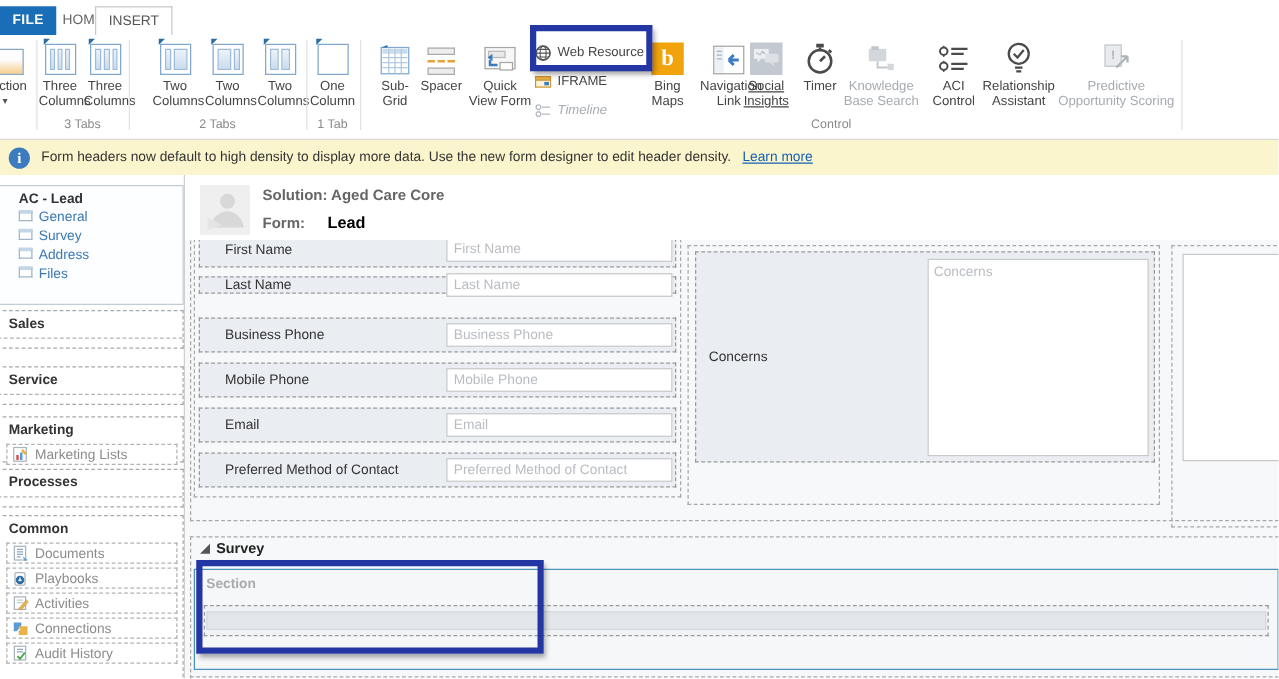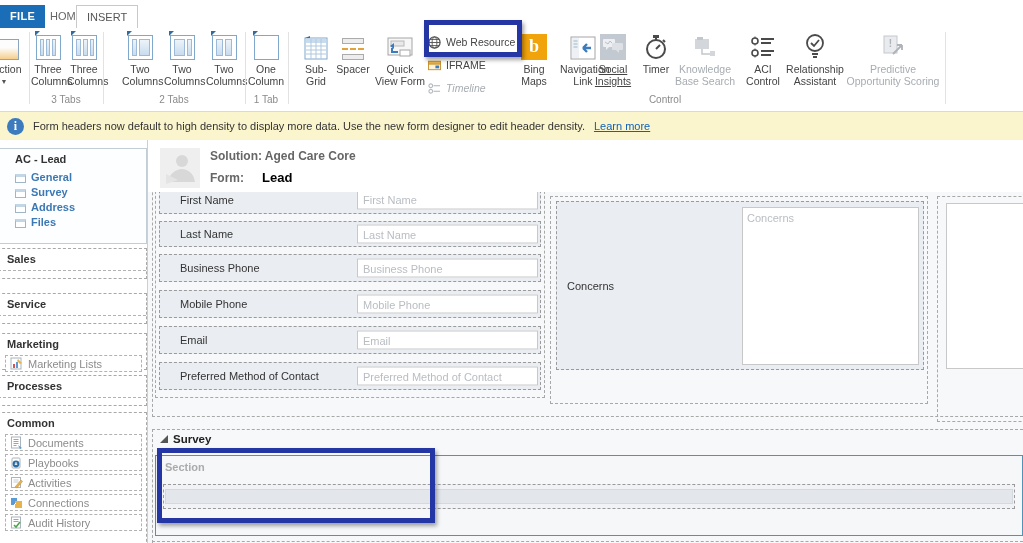--- a/index.html
+++ b/index.html
@@ -44,21 +44,21 @@
   .notif { position:absolute; left:0; top:112px; width:100%; height:28px; background:#FBF5CD; display:flex; align-items:center; gap:9px; padding-left:7px; color:#333; }
   .info-ic { width:17px; height:17px; border-radius:50%; background:#3C7BBE; color:#fff; font-weight:bold; font-size:12px; line-height:17px; text-align:center; font-family:"Liberation Serif","DejaVu Serif",serif; flex:0 0 auto; }
   .notif a { color:#1160B7; text-decoration:underline; cursor:pointer; }
 
   
   .sidebar { position:absolute; left:0; top:140px; width:148px; bottom:0; background:#fff; border-right:1px solid #CFCFCF; }
   .sbox { position:absolute; left:-8px; width:155px; border:1px dashed #A8A8A8; background:#fff; }
   .sbox.solid { border:1px solid #C3CDD6; background:#FDFEFF; }
   .sbox .stitle { font-weight:bold; color:#333; font-size:11px; padding:4px 0 3px 14px; }
   .sitem { position:relative; border:1px dashed #B2B2B2; margin:2px 4px 3px 12px; height:17px; display:flex; align-items:center; gap:5px; padding-left:4px; color:#8C8C8C; background:#fff; cursor:default; }
-  .leaditem { display:flex; align-items:flex-end; gap:5px; padding-left:10px; height:15px; color:#3C78B4; cursor:default;font-weight:bold; }
+  .leaditem { display:flex; align-items:flex-start; gap:5px; padding-left:10px; height:15px; color:#3C78B4; cursor:default; }
   .tab-ic { width:11px; height:9px; border:1px solid #9FB6C9; border-top:3px solid #C3D6E6; background:#fff; flex:0 0 auto; }
   .mini-ic { width:13px; height:13px; flex:0 0 auto; }
   .emptystrip { border-top:1px dashed #B2B2B2; height:8px; margin-top:2px; }
 
   
   .mainhead { position:absolute; left:148px; top:140px; right:0; height:52px; background:#fff; }
   .person-box { position:absolute; left:12px; top:8px; width:40px; height:40px; background:#EFEFEF; }
   .sol-line { position:absolute; left:62px; top:9px; font-weight:bold; font-size:12px; color:#666; }
   .form-line { position:absolute; left:62px; top:31px; font-weight:bold; font-size:12px; color:#666; }
   .form-name { position:absolute; left:114px; top:30px; font-weight:bold; font-size:13px; color:#000; }
@@ -453,21 +453,21 @@
 
   <div class="canvas">
 
     <div style="position:absolute;left:4px;top:-40px;width:871px;height:265px;border-left:1px dashed #A8A8A8;border-bottom:1px dashed #A8A8A8;"></div>
 
     <div class="dashedbox" style="left:7px;top:-36px;width:390px;height:242px;">
       <div class="fieldrow" style="top:28px;height:29px;left:3px;">
         <span class="flabel">First Name</span>
         <input placeholder="First Name" style="">
       </div>
-      <div class="fieldrow" style="top:64px;height:26px;left:3px;">
+      <div class="fieldrow" style="top:64px;height:14px;left:3px;">
         <span class="flabel">Last Name</span>
         <input placeholder="Last Name" style="">
       </div>
       <div class="fieldrow" style="top:97px;height:28px;left:3px;">
         <span class="flabel">Business Phone</span>
         <input placeholder="Business Phone" style="">
       </div>
       <div class="fieldrow" style="top:133px;height:28px;left:3px;">
         <span class="flabel">Mobile Phone</span>
         <input placeholder="Mobile Phone" style="">

